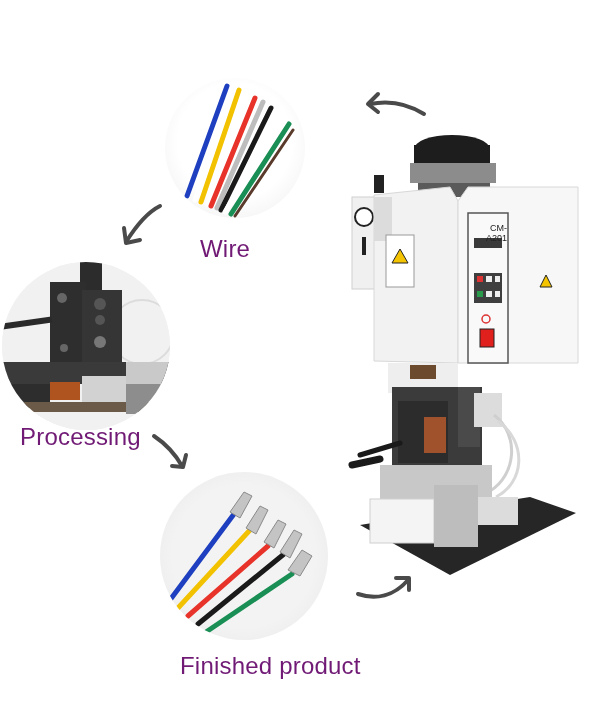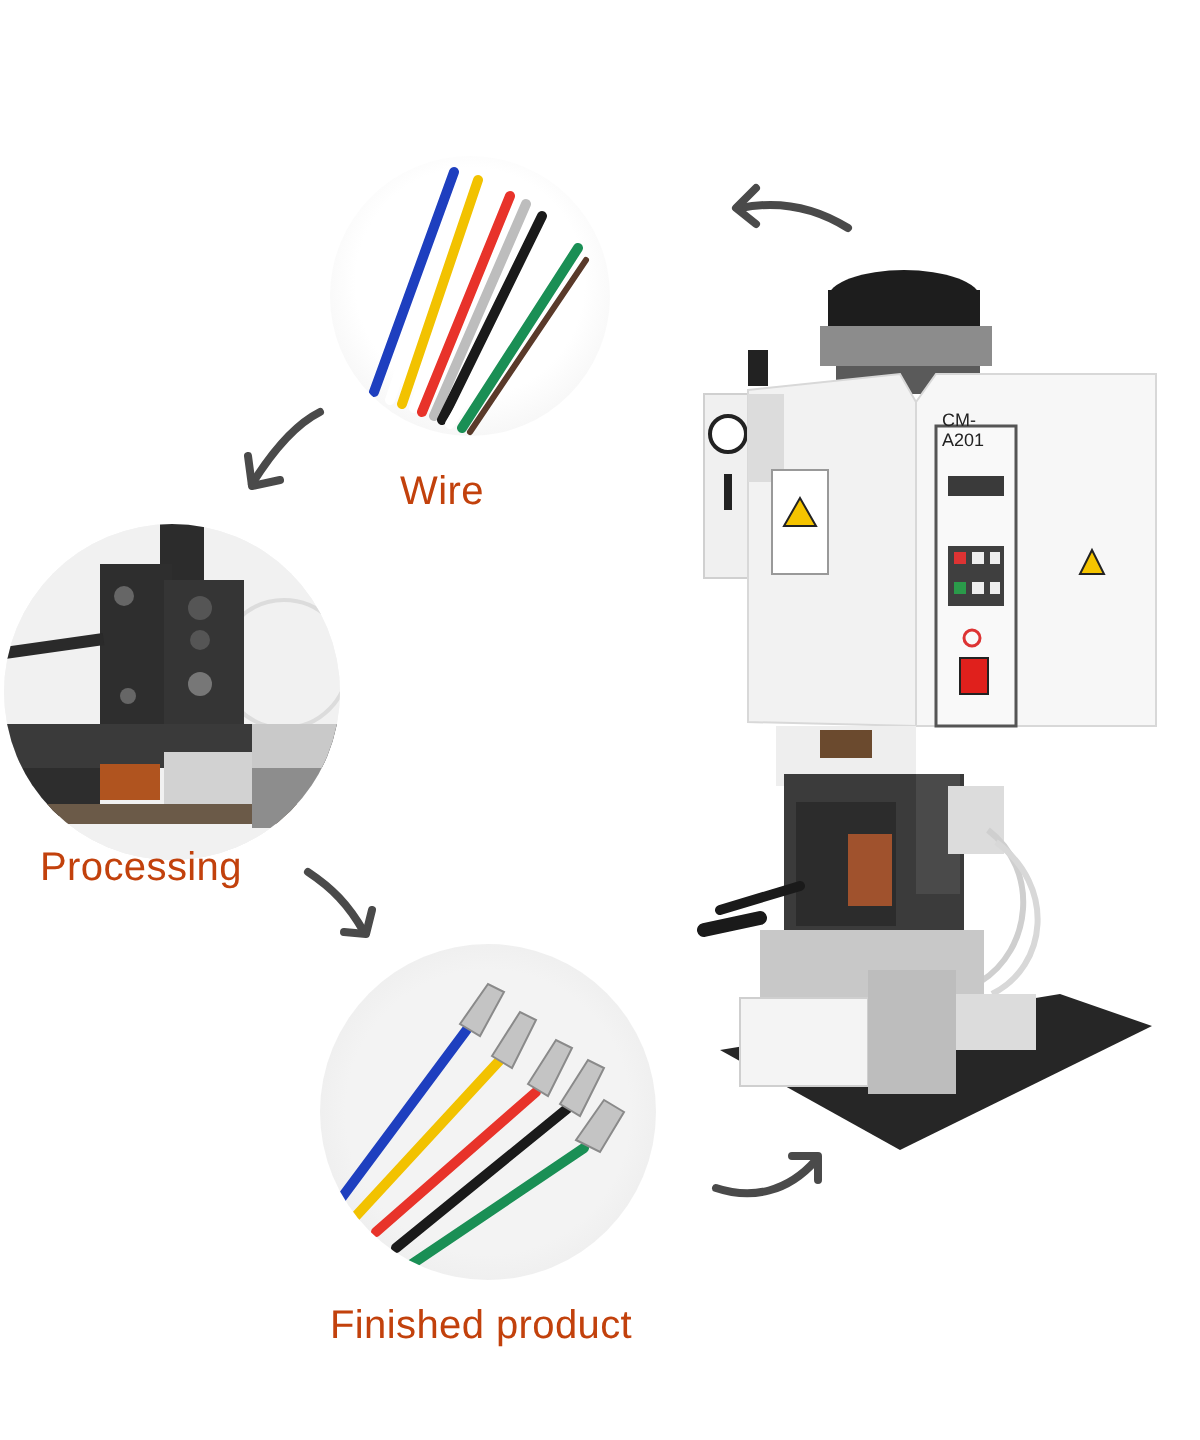--- a/index.html
+++ b/index.html
@@ -1,19 +1,19 @@
 <!DOCTYPE html>
 <html><head>
 <meta charset="utf-8">
 <style>
   html,body{margin:0;padding:0;background:#ffffff;}
   body{width:600px;height:720px;position:relative;overflow:hidden;font-family:"Liberation Sans",sans-serif;}
   .abs{position:absolute;}
   .circle{position:absolute;border-radius:50%;overflow:hidden;}
-  .label{position:absolute;font-family:"Liberation Sans",sans-serif;font-size:20px;color:#c2410c;letter-spacing:0.2px;white-space:nowrap;}
+  .label{position:absolute;font-family:"Liberation Sans",sans-serif;font-size:24px;color:#701a75;letter-spacing:0.2px;white-space:nowrap;}
   svg{display:block;}
 </style>
 </head>
 <body>
 
 <div class="abs" style="left:360px;top:88px;">
   <svg width="70" height="36" viewBox="0 0 70 36">
     <path d="M64 26 C48 16, 30 12, 10 16" stroke="#4a4a4a" stroke-width="4" fill="none" stroke-linecap="round"></path>
     <path d="M18 6 L8 16 L18 24" stroke="#4a4a4a" stroke-width="4" fill="none" stroke-linecap="round" stroke-linejoin="round"></path>
   </svg>
@@ -87,21 +87,21 @@
     </g>
     <g fill="#c4c4c4" stroke="#8a8a8a" stroke-width="1">
       <polygon points="70,40 84,20 92,24 80,46"></polygon>
       <polygon points="86,56 100,34 108,38 96,62"></polygon>
       <polygon points="104,70 118,48 126,52 114,76"></polygon>
       <polygon points="120,80 134,58 142,62 130,86"></polygon>
       <polygon points="128,98 142,78 152,84 140,104"></polygon>
     </g>
   </svg>
 </div>
-<div class="label" style="left:165px;top:652px;">Finished product</div>
+<div class="label" style="left:180px;top:652px;">Finished product</div>
 
 <div class="abs" style="left:352px;top:570px;">
   <svg width="66" height="36" viewBox="0 0 66 36">
     <path d="M6 24 C24 30, 42 26, 56 10" stroke="#4a4a4a" stroke-width="4" fill="none" stroke-linecap="round"></path>
     <path d="M44 8 L57 8 L57 20" stroke="#4a4a4a" stroke-width="4" fill="none" stroke-linecap="round" stroke-linejoin="round"></path>
   </svg>
 </div>
 
 <div class="abs" style="left:340px;top:125px;width:250px;height:460px;">
   <svg width="250" height="460" viewBox="0 0 250 460">
@@ -153,14 +153,14 @@
     <path d="M158 296 C188 318, 184 358, 156 372" stroke="#d8d8d8" stroke-width="3" fill="none"></path>
 
     <path d="M20 330 L60 318" stroke="#1a1a1a" stroke-width="5" stroke-linecap="round"></path>
     <path d="M12 340 L40 334" stroke="#1a1a1a" stroke-width="7" stroke-linecap="round"></path>
 
     <rect x="40" y="340" width="112" height="34" fill="#c8c8c8"></rect>
     <rect x="30" y="374" width="64" height="44" fill="#f4f4f4" stroke="#cfcfcf"></rect>
     <rect x="94" y="360" width="44" height="62" fill="#bdbdbd"></rect>
     <rect x="138" y="372" width="40" height="28" fill="#dcdcdc"></rect>
   </svg>
-  <div class="abs" style="left:131px;top:80px;width:36px;font-size:9px;color:#222;text-align:left;">CM-A201</div>
+  <div class="abs" style="left:131px;top:98px;width:36px;font-size:9px;color:#222;text-align:right;">CM-A201</div>
 </div>
 
 </body></html>

